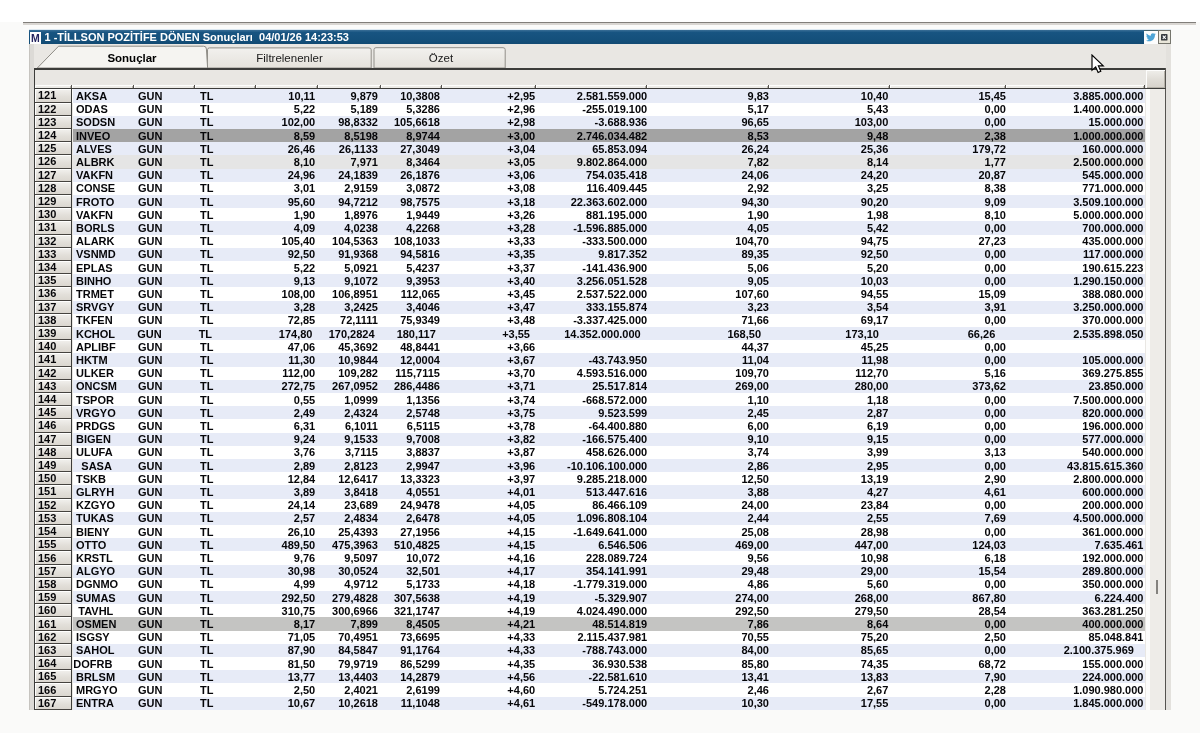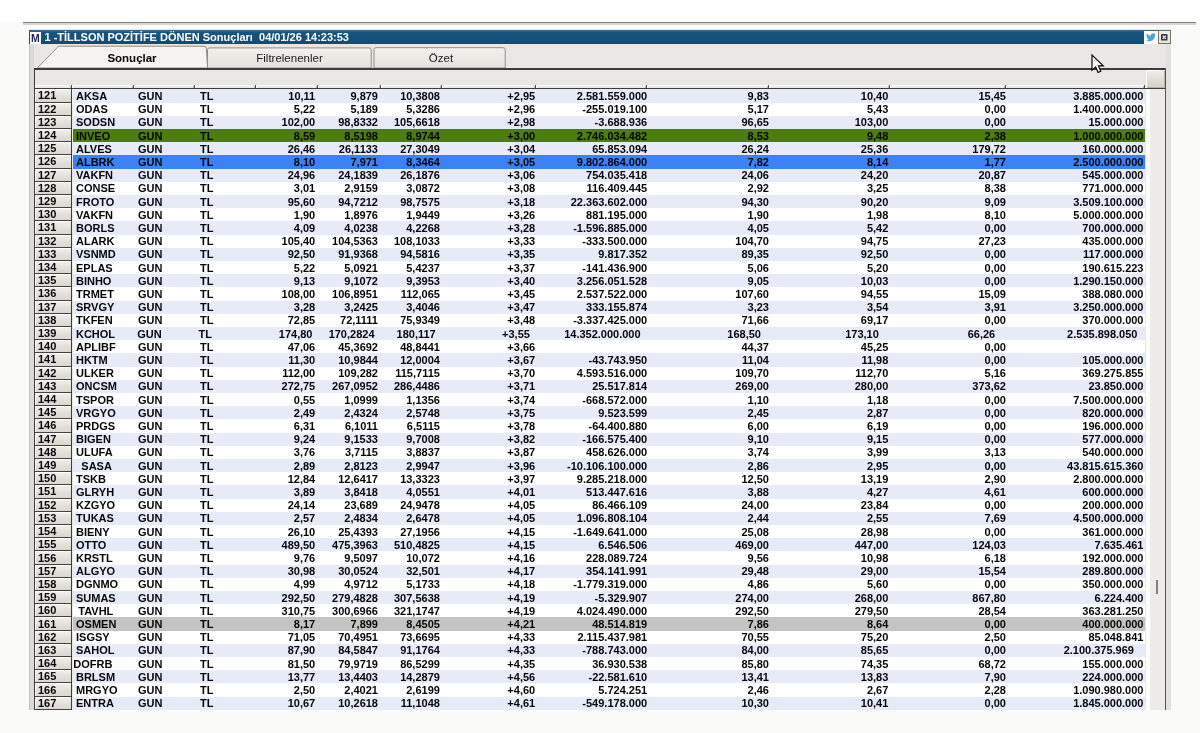--- a/index.html
+++ b/index.html
@@ -165,21 +165,21 @@
       <div class="dc dr" style="width:61.5px;padding-right:2.8px">102,00</div>
       <div class="dc dr" style="width:63.0px;padding-right:3.0px">98,8332</div>
       <div class="dc dr" style="width:61.5px;padding-right:2.6px">105,6618</div>
       <div class="dc dr" style="width:93.5px;padding-right:0.8px">+2,98</div>
       <div class="dc dr" style="width:111.5px;padding-right:0.3px">-3.688.936</div>
       <div class="dc dr" style="width:121.5px;padding-right:0.0px">96,65</div>
       <div class="dc dr" style="width:121.5px;padding-right:2.2px">103,00</div>
       <div class="dc dr" style="width:115.5px;padding-right:0.0px">0,00</div>
       <div class="dc dr" style="width:139.5px;padding-right:2.0px">15.000.000</div>
     </div>
-    <div class="drow" style="background:#4d7c0f">
+    <div class="drow" style="background:#a3a3a3">
       <div class="dc" style="width:60.7px;padding-left:2.7px">INVEO</div>
       <div class="dc" style="width:61.5px;padding-left:4.0px">GUN</div>
       <div class="dc" style="width:61.0px;padding-left:4.5px">TL</div>
       <div class="dc dr" style="width:61.5px;padding-right:2.8px">8,59</div>
       <div class="dc dr" style="width:63.0px;padding-right:3.0px">8,5198</div>
       <div class="dc dr" style="width:61.5px;padding-right:2.6px">8,9744</div>
       <div class="dc dr" style="width:93.5px;padding-right:0.8px">+3,00</div>
       <div class="dc dr" style="width:111.5px;padding-right:0.3px">2.746.034.482</div>
       <div class="dc dr" style="width:121.5px;padding-right:0.0px">8,53</div>
       <div class="dc dr" style="width:121.5px;padding-right:2.2px">9,48</div>
@@ -193,21 +193,21 @@
       <div class="dc dr" style="width:61.5px;padding-right:2.8px">26,46</div>
       <div class="dc dr" style="width:63.0px;padding-right:3.0px">26,1133</div>
       <div class="dc dr" style="width:61.5px;padding-right:2.6px">27,3049</div>
       <div class="dc dr" style="width:93.5px;padding-right:0.8px">+3,04</div>
       <div class="dc dr" style="width:111.5px;padding-right:0.3px">65.853.094</div>
       <div class="dc dr" style="width:121.5px;padding-right:0.0px">26,24</div>
       <div class="dc dr" style="width:121.5px;padding-right:2.2px">25,36</div>
       <div class="dc dr" style="width:115.5px;padding-right:0.0px">179,72</div>
       <div class="dc dr" style="width:139.5px;padding-right:2.0px">160.000.000</div>
     </div>
-    <div class="drow" style="background:#3b82f6">
+    <div class="drow" style="background:#e5e5e5">
       <div class="dc" style="width:60.7px;padding-left:2.7px">ALBRK</div>
       <div class="dc" style="width:61.5px;padding-left:4.0px">GUN</div>
       <div class="dc" style="width:61.0px;padding-left:4.5px">TL</div>
       <div class="dc dr" style="width:61.5px;padding-right:2.8px">8,10</div>
       <div class="dc dr" style="width:63.0px;padding-right:3.0px">7,971</div>
       <div class="dc dr" style="width:61.5px;padding-right:2.6px">8,3464</div>
       <div class="dc dr" style="width:93.5px;padding-right:0.8px">+3,05</div>
       <div class="dc dr" style="width:111.5px;padding-right:0.3px">9.802.864.000</div>
       <div class="dc dr" style="width:121.5px;padding-right:0.0px">7,82</div>
       <div class="dc dr" style="width:121.5px;padding-right:2.2px">8,14</div>
@@ -387,21 +387,21 @@
       <div class="dc" style="width:61.5px;padding-left:4.0px">GUN</div>
       <div class="dc" style="width:61.0px;padding-left:4.5px">TL</div>
       <div class="dc dr" style="width:61.5px;padding-right:2.8px">174,80</div>
       <div class="dc dr" style="width:63.0px;padding-right:3.0px">170,2824</div>
       <div class="dc dr" style="width:61.5px;padding-right:2.6px">180,117</div>
       <div class="dc dr" style="width:93.5px;padding-right:0.8px">+3,55</div>
       <div class="dc dr" style="width:111.5px;padding-right:0.3px">14.352.000.000</div>
       <div class="dc dr" style="width:121.5px;padding-right:0.0px">168,50</div>
       <div class="dc dr" style="width:121.5px;padding-right:2.2px">173,10</div>
       <div class="dc dr" style="width:115.5px;padding-right:0.0px">66,26</div>
-      <div class="dc dr" style="width:152px;padding-right:8px">2.535.898.050</div>
+      <div class="dc dr" style="width:152px;padding-right:2.0px">2.535.898.050</div>
     </div>
     <div class="drow" style="background:#ffffff">
       <div class="dc" style="width:60.7px;padding-left:2.7px">APLIBF</div>
       <div class="dc" style="width:61.5px;padding-left:4.0px">GUN</div>
       <div class="dc" style="width:61.0px;padding-left:4.5px">TL</div>
       <div class="dc dr" style="width:61.5px;padding-right:2.8px">47,06</div>
       <div class="dc dr" style="width:63.0px;padding-right:3.0px">45,3692</div>
       <div class="dc dr" style="width:61.5px;padding-right:2.6px">48,8441</div>
       <div class="dc dr" style="width:93.5px;padding-right:0.8px">+3,66</div>
       <div class="dc dr" style="width:111.5px;padding-right:0.3px"></div>
@@ -777,19 +777,19 @@
     <div class="drow" style="background:#e7ebf7">
       <div class="dc" style="width:60.7px;padding-left:2.7px">ENTRA</div>
       <div class="dc" style="width:61.5px;padding-left:4.0px">GUN</div>
       <div class="dc" style="width:61.0px;padding-left:4.5px">TL</div>
       <div class="dc dr" style="width:61.5px;padding-right:2.8px">10,67</div>
       <div class="dc dr" style="width:63.0px;padding-right:3.0px">10,2618</div>
       <div class="dc dr" style="width:61.5px;padding-right:2.6px">11,1048</div>
       <div class="dc dr" style="width:93.5px;padding-right:0.8px">+4,61</div>
       <div class="dc dr" style="width:111.5px;padding-right:0.3px">-549.178.000</div>
       <div class="dc dr" style="width:121.5px;padding-right:0.0px">10,30</div>
-      <div class="dc dr" style="width:121.5px;padding-right:2.2px">10,41</div>
+      <div class="dc dr" style="width:121.5px;padding-right:2.2px">17,55</div>
       <div class="dc dr" style="width:115.5px;padding-right:0.0px">0,00</div>
       <div class="dc dr" style="width:139.5px;padding-right:2.0px">1.845.000.000</div>
     </div>
   </div>
 <svg class="ab" style="left:1091px;top:54px" width="14" height="21" viewBox="0 0 14 21">
 <path d="M1 1 L1 16.2 L4.7 12.9 L7.1 18.5 L9.8 17.3 L7.4 11.9 L12.3 11.9 Z" fill="#ffffff" stroke="#000000" stroke-width="1.15" stroke-linejoin="miter"></path>
 </svg>
 </body></html>

